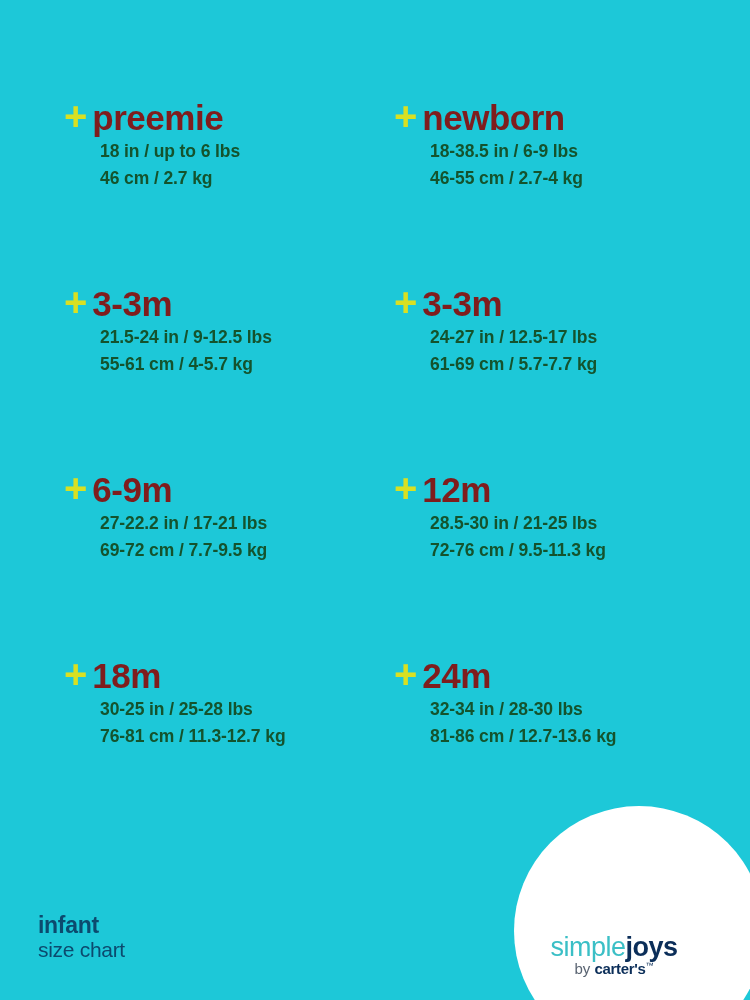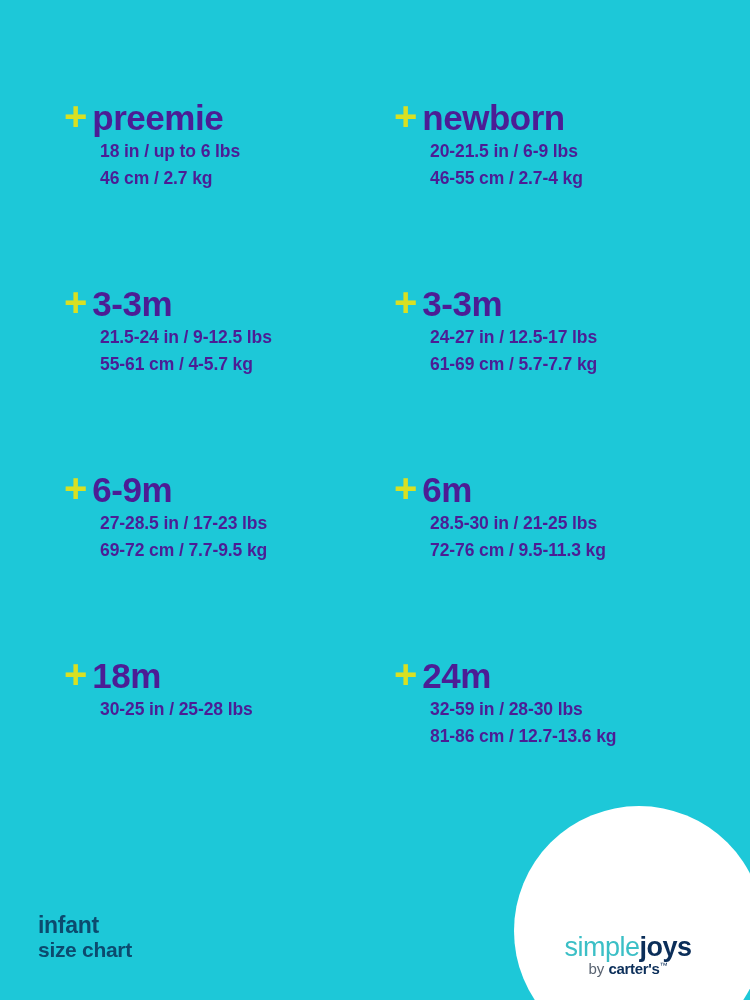--- a/index.html
+++ b/index.html
@@ -38,63 +38,63 @@
     margin: 0 0 2px 0;
   }
   .plus {
     color: #d9e021;
     font-size: 40px;
     font-weight: 700;
     line-height: 1;
     letter-spacing: -1px;
   }
   .size-name {
-    color: #4c1d95;
+    color: #7f1d1d;
     font-size: 35px;
     font-weight: 700;
     line-height: 1;
     letter-spacing: -0.5px;
   }
   .meas {
-    color: #4c1d95;
+    color: #14532d;
     font-size: 17.5px;
     font-weight: 700;
     line-height: 1.52;
     padding-left: 36px;
     letter-spacing: -0.1px;
   }
   .footer-label {
     position: absolute;
     left: 38px;
     bottom: 38px;
     color: #0c4a6e;
     line-height: 1.12;
   }
   .footer-title {
     font-size: 23px;
     font-weight: 700;
     letter-spacing: -0.3px;
   }
   .footer-sub {
     font-size: 21px;
-    font-weight: 700;
+    font-weight: 400;
     letter-spacing: -0.3px;
   }
   .brand-circle {
     position: absolute;
     right: -14px;
     bottom: -56px;
     width: 250px;
     height: 250px;
     background: #ffffff;
     border-radius: 50%;
   }
   .brand-inner {
     position: absolute;
-    right: 22px;
+    right: 36px;
     bottom: 24px;
     width: 200px;
     text-align: center;
   }
   .brand-main {
     font-size: 27px;
     line-height: 1;
     white-space: nowrap;
   }
   .brand-simple {
@@ -142,21 +142,21 @@
       </div>
       <div class="meas">18 in / up to 6 lbs</div>
       <div class="meas">46 cm / 2.7 kg</div>
     </div>
 
     <div class="cell">
       <div class="size-head">
         <span class="plus">+</span>
         <span class="size-name">newborn</span>
       </div>
-      <div class="meas">20-21.5 in / 6-9 lbs</div>
+      <div class="meas">18-38.5 in / 6-9 lbs</div>
       <div class="meas">46-55 cm / 2.7-4 kg</div>
     </div>
 
     <div class="cell">
       <div class="size-head">
         <span class="plus">+</span>
         <span class="size-name">3-3m</span>
       </div>
       <div class="meas">21.5-24 in / 9-12.5 lbs</div>
       <div class="meas">55-61 cm / 4-5.7 kg</div>
@@ -169,47 +169,48 @@
       </div>
       <div class="meas">24-27 in / 12.5-17 lbs</div>
       <div class="meas">61-69 cm / 5.7-7.7 kg</div>
     </div>
 
     <div class="cell">
       <div class="size-head">
         <span class="plus">+</span>
         <span class="size-name">6-9m</span>
       </div>
-      <div class="meas">27-28.5 in / 17-23 lbs</div>
+      <div class="meas">27-22.2 in / 17-21 lbs</div>
       <div class="meas">69-72 cm / 7.7-9.5 kg</div>
     </div>
 
     <div class="cell">
       <div class="size-head">
         <span class="plus">+</span>
-        <span class="size-name">6m</span>
+        <span class="size-name">12m</span>
       </div>
       <div class="meas">28.5-30 in / 21-25 lbs</div>
       <div class="meas">72-76 cm / 9.5-11.3 kg</div>
     </div>
 
     <div class="cell">
       <div class="size-head">
         <span class="plus">+</span>
         <span class="size-name">18m</span>
       </div>
       <div class="meas">30-25 in / 25-28 lbs</div>
+      <div class="meas">76-81 cm / 11.3-12.7 kg</div>
     </div>
 
     <div class="cell">
       <div class="size-head">
         <span class="plus">+</span>
         <span class="size-name">24m</span>
       </div>
-      <div class="meas">32-59 in / 28-30 lbs</div>
+      <div class="meas">32-34 in / 28-30 lbs</div>
       <div class="meas">81-86 cm / 12.7-13.6 kg</div>
     </div>
 
   </div>
 
   <div class="footer-label">
     <div class="footer-title">infant</div>
     <div class="footer-sub">size chart</div>
   </div>
 

